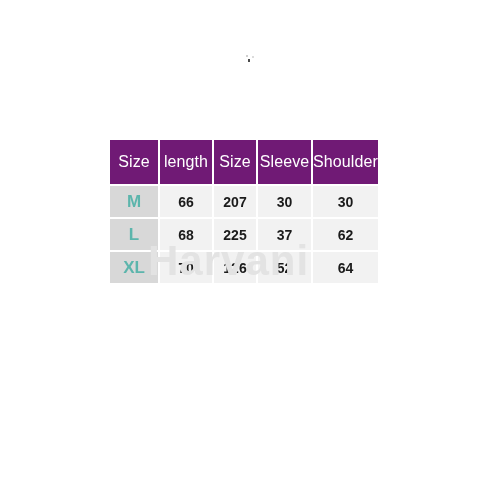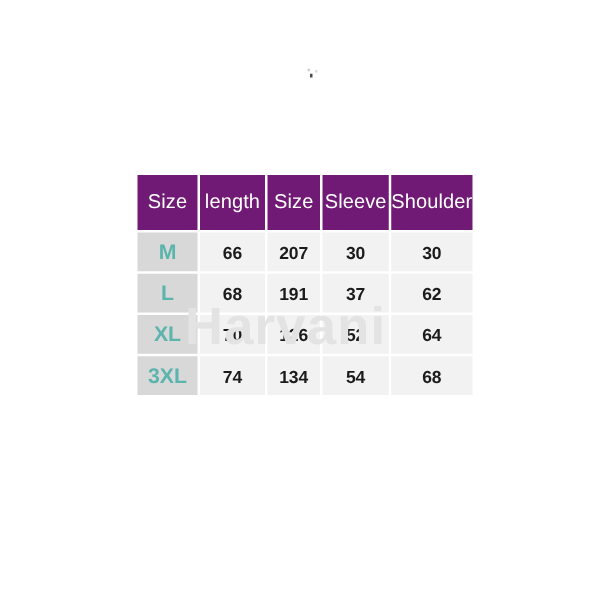--- a/index.html
+++ b/index.html
@@ -159,35 +159,28 @@
         <tr>
           <td class="size-cell">M</td>
           <td class="value-cell">66</td>
           <td class="value-cell">207</td>
           <td class="value-cell">30</td>
           <td class="value-cell">30</td>
         </tr>
         <tr>
           <td class="size-cell">L</td>
           <td class="value-cell">68</td>
-          <td class="value-cell">191</td>
+          <td class="value-cell">225</td>
           <td class="value-cell">37</td>
           <td class="value-cell">62</td>
         </tr>
         <tr>
           <td class="size-cell">XL</td>
           <td class="value-cell">70</td>
           <td class="value-cell">126</td>
           <td class="value-cell">52</td>
           <td class="value-cell">64</td>
         </tr>
-        <tr>
-          <td class="size-cell">3XL</td>
-          <td class="value-cell">74</td>
-          <td class="value-cell">134</td>
-          <td class="value-cell">54</td>
-          <td class="value-cell">68</td>
-        </tr>
       </tbody>
     </table>
   </div>
 
 </div>
 
 </body></html>

